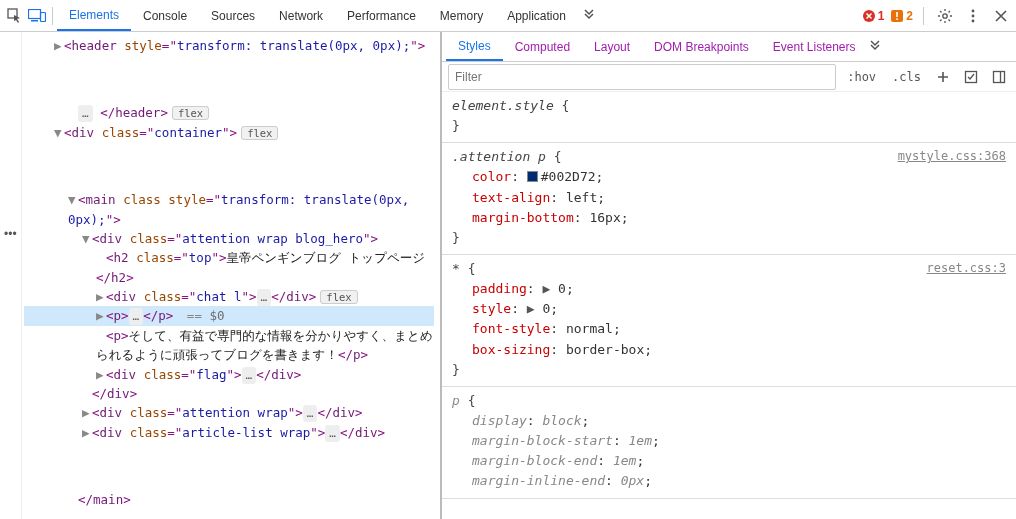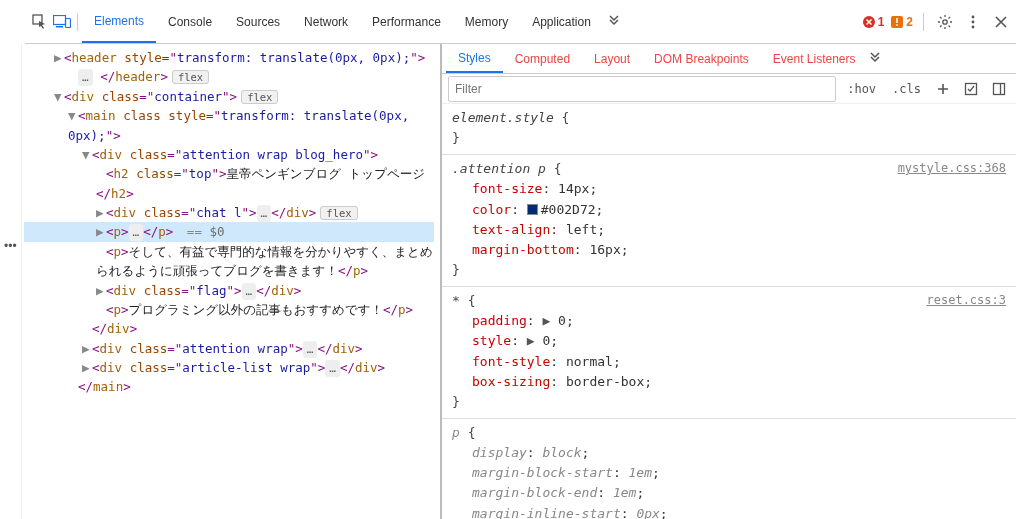--- a/index.html
+++ b/index.html
@@ -1,57 +1,57 @@
 <!DOCTYPE html>
 <html><head>
 <meta charset="utf-8">
 <style>
   * { box-sizing: border-box; }
   html, body { margin:0; padding:0; font-family: "Segoe UI", Arial, sans-serif; font-size:12px; color:#333; background:#fff; }
   body { width:1016px; height:519px; overflow:hidden; }
 
-  .toolbar { display:flex; align-items:center; height:44px; border-bottom:1px solid #ccc; padding:0 4px;margin-left:25px; }
+  .toolbar { display:flex; align-items:center; height:32px; border-bottom:1px solid #ccc; padding:0 4px; }
   .toolbar .icon { width:22px; height:22px; display:flex; align-items:center; justify-content:center; cursor:pointer; }
   .toolbar .sep { width:1px; height:18px; background:#ccc; margin:0 4px; }
   .toolbar .tabs { display:flex; align-items:stretch; height:100%; }
   .toolbar .tabs .tab { padding:0 12px; display:flex; align-items:center; cursor:pointer; color:#333; }
   .toolbar .tabs .tab.active { color:#1a73e8; border-bottom:2px solid #1a73e8; }
   .toolbar .spacer { flex:1; }
   .toolbar .right { display:flex; align-items:center; gap:6px; }
   .badge { display:flex; align-items:center; gap:2px; font-weight:600; }
   .badge svg { width:14px; height:14px; }
   .badge.err { color:#d93025; }
   .badge.warn { color:#e8710a; }
 
   .main { display:flex; height:calc(100% - 28px); }
   .gutter { width:22px; background:#fff; border-right:1px solid #eee; position:relative; }
   .gutter .dots { position:absolute; left:4px; top:195px; color:#555; font-size:12px; }
 
   .dom { width:418px; overflow:hidden; padding:4px 6px 4px 2px; line-height:1.55; font-family: Menlo, Consolas, monospace; font-size:12.5px; color:#333; }
   .dom .row { white-space:nowrap; }
   .dom .indent0 { padding-left:30px; }
-  .dom .indent1 { padding-left:44px; }
+  .dom .indent1 { padding-left:44px;margin-top:48px; }
   .dom .indent2 { padding-left:58px; }
   .dom .indent3 { padding-left:72px; }
   .dom .wrapline { white-space:normal; }
   .arrow { display:inline-block; width:10px; color:#888; cursor:pointer; }
-  .tag { color:#a16207; }
+  .tag { color:#701a75; }
   .attrn { color:#994500; }
   .attrv { color:#1a1aa6; }
   .punct { color:#881280; }
   .text { color:#222; }
   .ellips { background:#eee; border-radius:3px; padding:0 4px; color:#555; font-size:11px; display:inline-block; }
   .badge-flex { background:#f1f1f1; border:1px solid #ccc; border-radius:3px; padding:0 5px; font-size:10.5px; color:#555; margin-left:4px; }
   .eqsel { color:#888; margin-left:6px; }
   .dollar { color:#6e6e6e; }
   .row.selected { background:#cfe8fc; }
 
   .styles { flex:1; display:flex; flex-direction:column; border-left:2px solid #bbb; min-width:0; }
   .subtabs { display:flex; align-items:center; height:30px; border-bottom:1px solid #ccc; padding:0 4px; gap:0; }
-  .subtabs .stab { padding:0 12px; height:100%; display:flex; align-items:center; cursor:pointer; color:#ef4444; }
+  .subtabs .stab { padding:0 12px; height:100%; display:flex; align-items:center; cursor:pointer; color:#a21caf; }
   .subtabs .stab.active { color:#1a73e8; border-bottom:2px solid #1a73e8; }
   .filterbar { display:flex; align-items:center; height:30px; border-bottom:1px solid #eee; padding:0 6px; gap:6px; }
   .filterbar input { flex:1; min-width:50px; border:1px solid #ccc; border-radius:2px; height:22px; padding:12px 6px; font-family:inherit; font-size:12px; color:#888; }
   .filterbar .pill { padding:2px 5px; cursor:pointer; color:#555; font-family:Menlo,Consolas,monospace; }
   .filterbar .iconbtn { width:22px; height:22px; display:flex; align-items:center; justify-content:center; cursor:pointer; }
 
   .rules { flex:1; overflow:auto; font-family:Menlo, Consolas, monospace; font-size:13px; line-height:1.55; }
   .rule { border-bottom:1px solid #ddd; padding:4px 10px 6px 10px; position:relative; }
   .sel { color:#444;font-style:italic; }
   .brace { color:#444; }
@@ -156,21 +156,20 @@
       <div class="row indent0 wrapline"><span class="arrow">▶</span><span class="punct">&lt;</span><span class="tag">header</span><span class="text"> </span><span class="attrn">style</span><span class="punct">="</span><span class="attrv">transform: translate(0px, 0px);</span><span class="punct">"&gt;</span></div>
       <div class="row indent1"><span class="arrow"></span><span class="ellips">…</span><span class="text"> </span><span class="punct">&lt;/</span><span class="tag">header</span><span class="punct">&gt;</span><span class="badge-flex">flex</span></div>
       <div class="row indent0"><span class="arrow">▼</span><span class="punct">&lt;</span><span class="tag">div</span><span class="text"> </span><span class="attrn">class</span><span class="punct">="</span><span class="attrv">container</span><span class="punct">"&gt;</span><span class="badge-flex">flex</span></div>
       <div class="row indent1 wrapline"><span class="arrow">▼</span><span class="punct">&lt;</span><span class="tag">main</span><span class="text"> </span><span class="attrn">class</span><span class="text"> </span><span class="attrn">style</span><span class="punct">="</span><span class="attrv">transform: translate(0px, 0px);</span><span class="punct">"&gt;</span></div>
       <div class="row indent2"><span class="arrow">▼</span><span class="punct">&lt;</span><span class="tag">div</span><span class="text"> </span><span class="attrn">class</span><span class="punct">="</span><span class="attrv">attention wrap blog_hero</span><span class="punct">"&gt;</span></div>
       <div class="row indent3 wrapline"><span class="arrow"></span><span class="punct">&lt;</span><span class="tag">h2</span><span class="text"> </span><span class="attrn">class</span><span class="punct">="</span><span class="attrv">top</span><span class="punct">"&gt;</span><span class="text">皇帝ペンギンブログ トップページ</span><span class="punct">&lt;/</span><span class="tag">h2</span><span class="punct">&gt;</span></div>
       <div class="row indent3"><span class="arrow">▶</span><span class="punct">&lt;</span><span class="tag">div</span><span class="text"> </span><span class="attrn">class</span><span class="punct">="</span><span class="attrv">chat l</span><span class="punct">"&gt;</span><span class="ellips">…</span><span class="punct">&lt;/</span><span class="tag">div</span><span class="punct">&gt;</span><span class="badge-flex">flex</span></div>
       <div class="row indent3 selected"><span class="arrow">▶</span><span class="punct">&lt;</span><span class="tag">p</span><span class="punct">&gt;</span><span class="ellips">…</span><span class="punct">&lt;/</span><span class="tag">p</span><span class="punct">&gt;</span><span class="eqsel"> == <span class="dollar">$0</span></span></div>
       <div class="row indent3 wrapline"><span class="arrow"></span><span class="punct">&lt;</span><span class="tag">p</span><span class="punct">&gt;</span><span class="text">そして、有益で専門的な情報を分かりやすく、まとめられるように頑張ってブログを書きます！</span><span class="punct">&lt;/</span><span class="tag">p</span><span class="punct">&gt;</span></div>
       <div class="row indent3"><span class="arrow">▶</span><span class="punct">&lt;</span><span class="tag">div</span><span class="text"> </span><span class="attrn">class</span><span class="punct">="</span><span class="attrv">flag</span><span class="punct">"&gt;</span><span class="ellips">…</span><span class="punct">&lt;/</span><span class="tag">div</span><span class="punct">&gt;</span></div>
-      <div class="row indent3 wrapline"><span class="arrow"></span><span class="punct">&lt;</span><span class="tag">p</span><span class="punct">&gt;</span><span class="text">プログラミング以外の記事もおすすめです！</span><span class="punct">&lt;/</span><span class="tag">p</span><span class="punct">&gt;</span></div>
       <div class="row indent2"><span class="arrow"></span><span class="punct">&lt;/</span><span class="tag">div</span><span class="punct">&gt;</span></div>
       <div class="row indent2"><span class="arrow">▶</span><span class="punct">&lt;</span><span class="tag">div</span><span class="text"> </span><span class="attrn">class</span><span class="punct">="</span><span class="attrv">attention wrap</span><span class="punct">"&gt;</span><span class="ellips">…</span><span class="punct">&lt;/</span><span class="tag">div</span><span class="punct">&gt;</span></div>
       <div class="row indent2"><span class="arrow">▶</span><span class="punct">&lt;</span><span class="tag">div</span><span class="text"> </span><span class="attrn">class</span><span class="punct">="</span><span class="attrv">article-list wrap</span><span class="punct">"&gt;</span><span class="ellips">…</span><span class="punct">&lt;/</span><span class="tag">div</span><span class="punct">&gt;</span></div>
       <div class="row indent1"><span class="arrow"></span><span class="punct">&lt;/</span><span class="tag">main</span><span class="punct">&gt;</span></div>
     </div>
 
   <div class="styles">
     <div class="subtabs" id="subtabs">
 
     <div class="stab active">Styles</div>
@@ -208,38 +207,36 @@
         </div>
     </div>
     <div class="rules" id="rules">
         <div class="rule">
           <div><span class="sel">element.style</span> <span class="brace">{</span></div>
           <div><span class="brace">}</span></div>
         </div>
         <div class="rule">
           <span class="src">mystyle.css:368</span>
           <div><span class="sel">.attention p</span> <span class="brace">{</span></div>
-          <div class="prop"><span class="propn">font-size</span><span>: </span><span class="val">14px</span><span>;</span></div>
           <div class="prop"><span class="propn">color</span><span>: </span><span class="swatch"></span><span class="val">#002D72</span><span>;</span></div>
           <div class="prop"><span class="propn">text-align</span><span>: </span><span class="val">left</span><span>;</span></div>
           <div class="prop"><span class="propn">margin-bottom</span><span>: </span><span class="val">16px</span><span>;</span></div>
           <div><span class="brace">}</span></div>
         </div>
         <div class="rule">
           <span class="src">reset.css:3</span>
           <div><span class="sel">*</span> <span class="brace">{</span></div>
           <div class="prop"><span class="propn">padding</span><span>: </span><span class="chevtiny">▶ </span><span class="val">0</span><span>;</span></div>
           <div class="prop"><span class="propn">style</span><span>: </span><span class="chevtiny">▶ </span><span class="val">0</span><span>;</span></div>
           <div class="prop"><span class="propn">font-style</span><span>: </span><span class="val">normal</span><span>;</span></div>
           <div class="prop"><span class="propn">box-sizing</span><span>: </span><span class="val">border-box</span><span>;</span></div>
           <div><span class="brace">}</span></div>
         </div>
         <div class="rule ua">
           <div><span class="sel">p</span> <span class="brace">{</span></div>
           <div class="prop"><span class="propn">display</span><span>: </span><span class="val">block</span><span>;</span></div>
           <div class="prop"><span class="propn">margin-block-start</span><span>: </span><span class="val">1em</span><span>;</span></div>
           <div class="prop"><span class="propn">margin-block-end</span><span>: </span><span class="val">1em</span><span>;</span></div>
-          <div class="prop"><span class="propn">margin-inline-start</span><span>: </span><span class="val">0px</span><span>;</span></div>
           <div class="prop"><span class="propn">margin-inline-end</span><span>: </span><span class="val">0px</span><span>;</span></div>
         </div>
       </div>
   </div>
 </div>
 
 </body></html>

